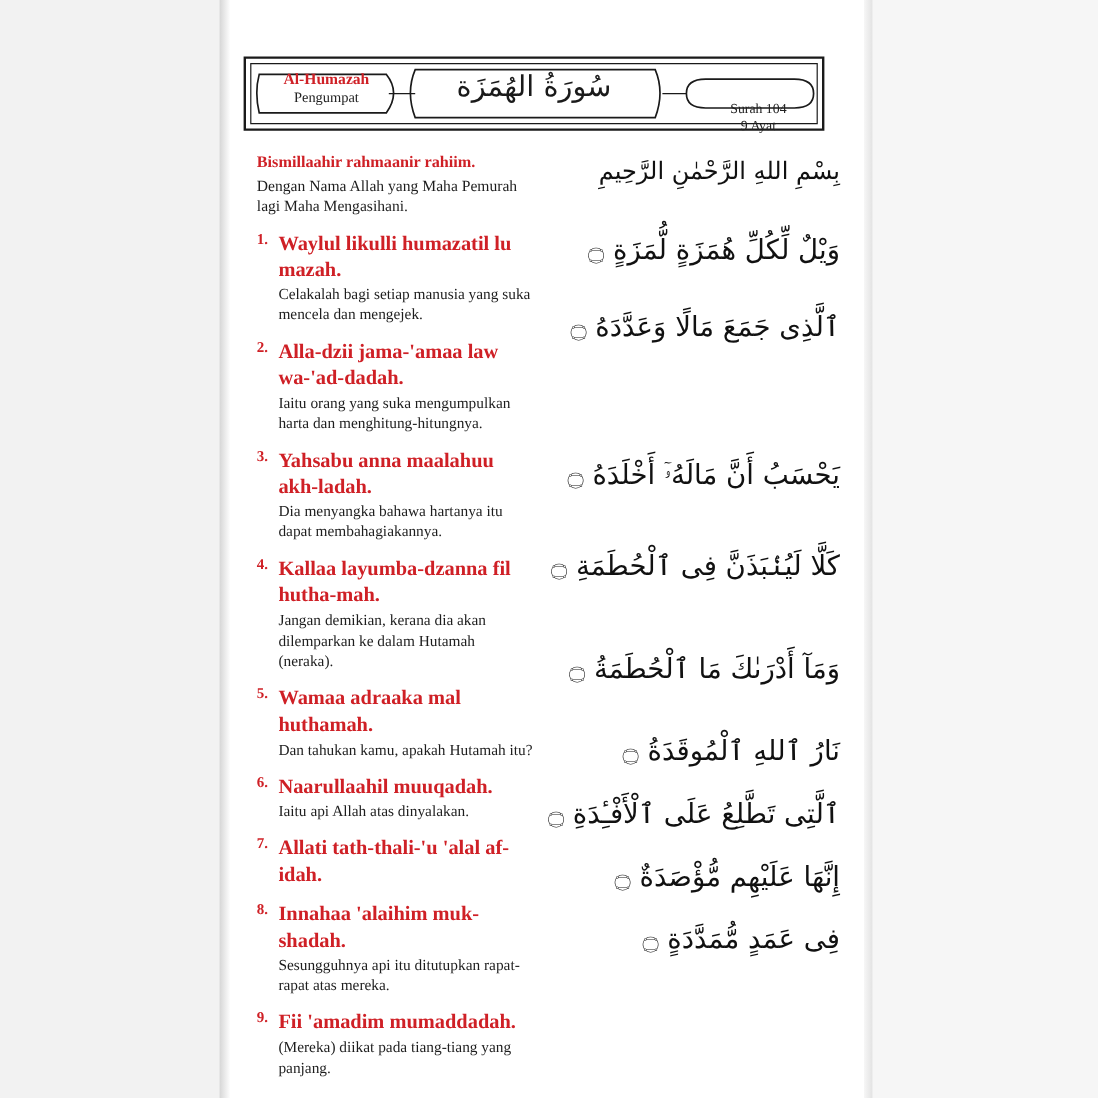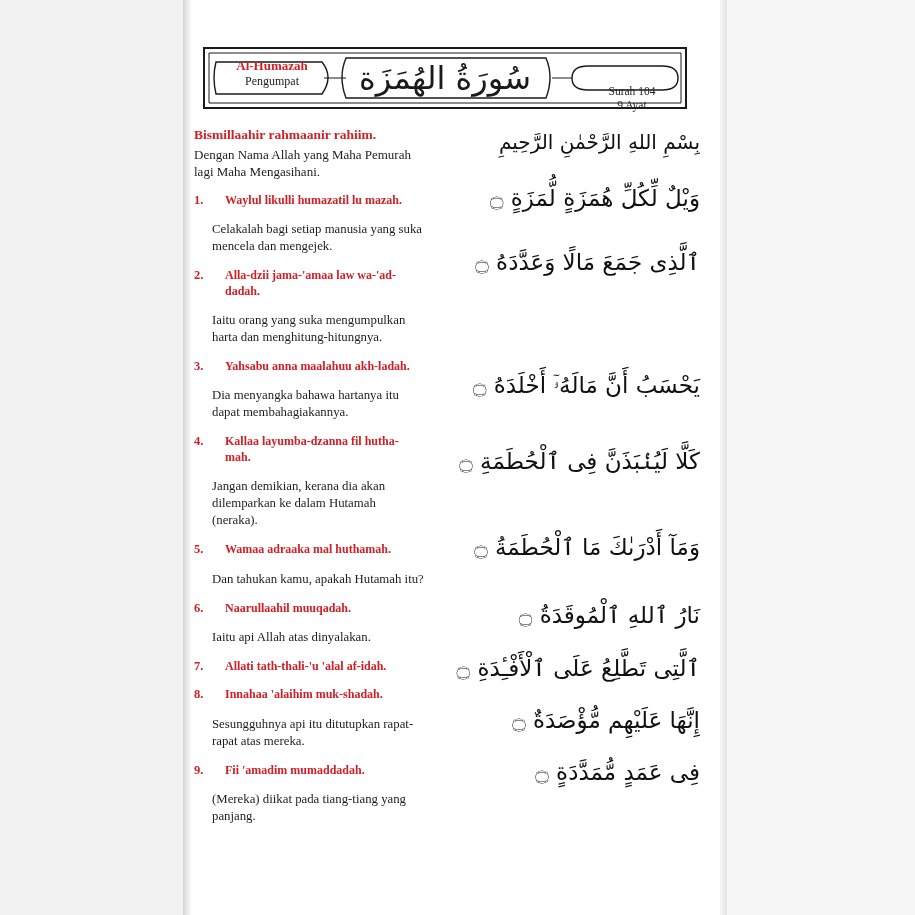--- a/index.html
+++ b/index.html
@@ -65,21 +65,21 @@
   }
   .header svg { display: block; }
 
   .hdr-title-ar {
     position: absolute;
     left: 150px;
     top: 16px;
     width: 190px;
     text-align: center;
     font-family: "DejaVu Sans", sans-serif;
-    font-size: 32px;
+    font-size: 24px;
     color: #1a1a1a;
     direction: rtl;
     line-height: 1.5;
   }
   .hdr-left-box {
     position: absolute;
     left: 16px;
     top: 20px;
     width: 112px;
     text-align: center;
@@ -108,21 +108,21 @@
   
   .body-wrap {
     position: absolute;
     left: 0;
     top: 126px;
     width: 528px;
     height: 760px;
   }
   .col-left {
     position: absolute;
-    left: 2px;
+    left: 22px;
     top: 0;
     width: 230px;
   }
   .col-right {
     position: absolute;
     left: 262px;
     top: 0;
     width: 250px;
   }
 
@@ -149,41 +149,41 @@
     position: absolute;
     left: 0;
     top: 0;
     color: #cf2026;
     font-size: 12.5px;
     font-weight: bold;
   }
   .verse .latin {
     color: #cf2026;
     font-weight: bold;
-    font-size: 12px;
+    font-size: 17px;
     line-height: 1.28;
-    margin: 13px;
+    margin: 0;
   }
   .verse .trans {
     color: #1d1d1d;
     font-size: 12.8px;
     line-height: 1.33;
     margin: 2px 0 0 0;
   }
 
   
   .ar-basmalah {
     font-family: "DejaVu Sans", sans-serif;
     direction: rtl;
     text-align: right;
     font-size: 20px;
     color: #111;
     line-height: 1.6;
     padding-right: 4px;
-    margin-bottom: 20px;
+    margin-bottom: 31px;
   }
   .ar-verse {
     font-family: "DejaVu Sans", sans-serif;
     direction: rtl;
     text-align: right;
     color: #111;
     padding-right: 4px;
   }
   .ar-verse .ar-text {
     font-size: 23px;

